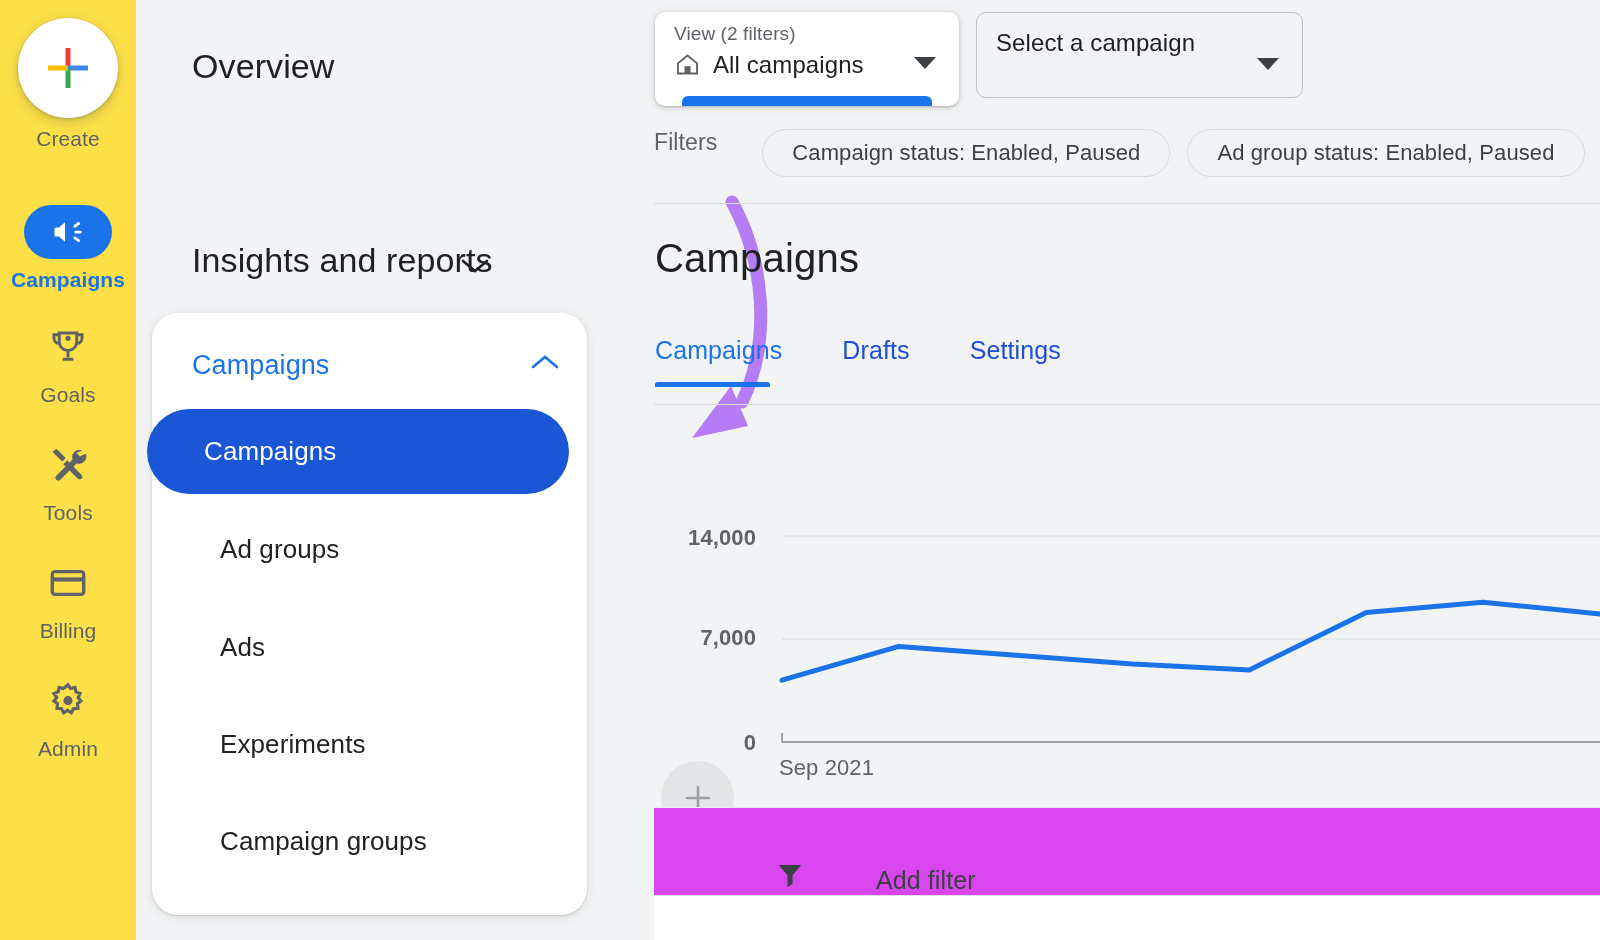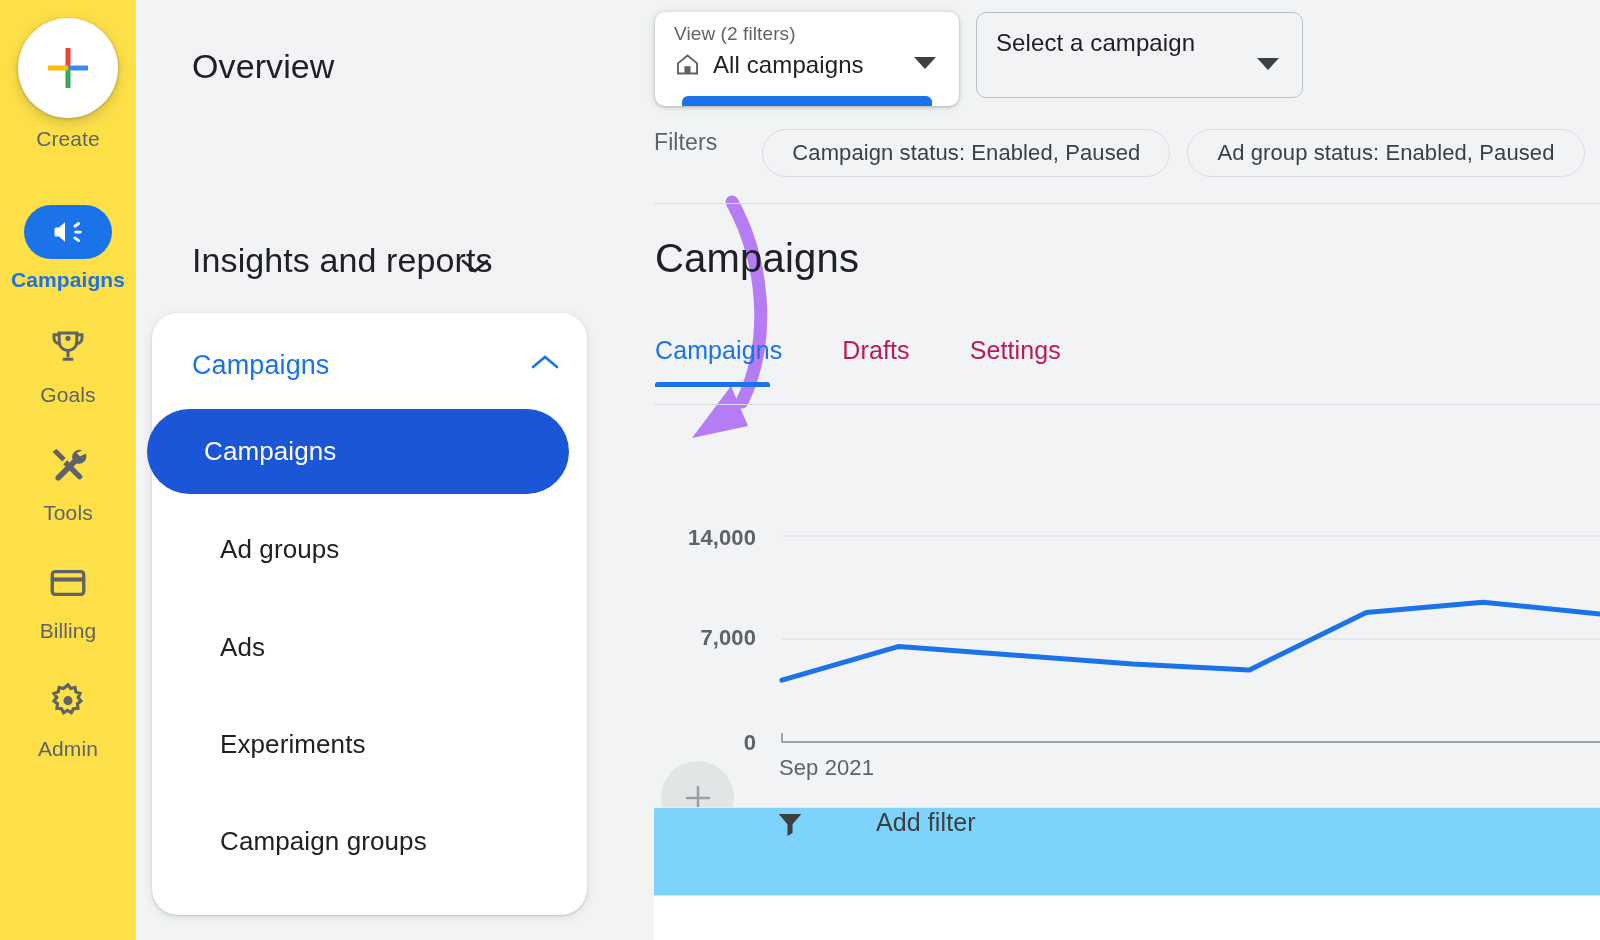--- a/index.html
+++ b/index.html
@@ -90,21 +90,21 @@
     font-size: 22px; color: #3c4043; letter-spacing: .1px; white-space: nowrap;
     margin-right: 17px;
   }
 
   .hr-top { position: absolute; left: 8px; top: 203px; width: 946px; height: 1px; background: #dadce0; }
 
   .page-title { position: absolute; left: 9px; top: 236px; font-size: 40px; color: #202124; letter-spacing: .2px; }
 
   .tabs { position: absolute; left: 9px; top: 336px; display: flex; }
   .tab {
-    font-size: 25px; color: #be185d; letter-spacing: .1px;
+    font-size: 25px; color: #1d4ed8; letter-spacing: .1px;
     padding-bottom: 22px; margin-right: 60px; position: relative;
   }
   .tab.active { color: #1a73e8; font-weight: 500; }
   .tab.active::after {
     content: ""; position: absolute; left: 0; right: 12px; bottom: 0;
     height: 5px; background: #1a73e8; border-radius: 3px 3px 0 0;
   }
   .hr-tabs { position: absolute; left: 8px; top: 404px; width: 946px; height: 1px; background: #dadce0; }
 
   
@@ -113,22 +113,22 @@
   .xtick { position: absolute; font-size: 22px; color: #5f6368; letter-spacing: .1px; }
 
   
   .fab {
     position: absolute; left: 15px; top: 761px; width: 73px; height: 73px;
     border-radius: 50%; background: #e2e5e6;
     display: flex; align-items: center; justify-content: center;
   }
   .toolbar {
     position: absolute; left: 8px; top: 807px; width: 946px; height: 88px;
-    background: #7dd3fc; border-top: 1px solid #e8eaed;
-    display: flex; align-items: flex-start;
+    background: #d946ef; border-top: 1px solid #e8eaed;
+    display: flex; align-items: flex-end;
   }
   .toolbar-funnel { margin-left: 120px; }
   .toolbar-label { margin-left: 70px; font-size: 25px; color: #3c4043; letter-spacing: .1px; }
   .toolbar-bottom-line { position: absolute; left: 8px; top: 895px; width: 946px; height: 1px; background: #e0e2e5; }
   .toolbar-tail { position: absolute; left: 8px; top: 896px; width: 946px; height: 44px; background: #ffffff; }
 </style>
 </head>
 <body>
 
 <div id="app">

